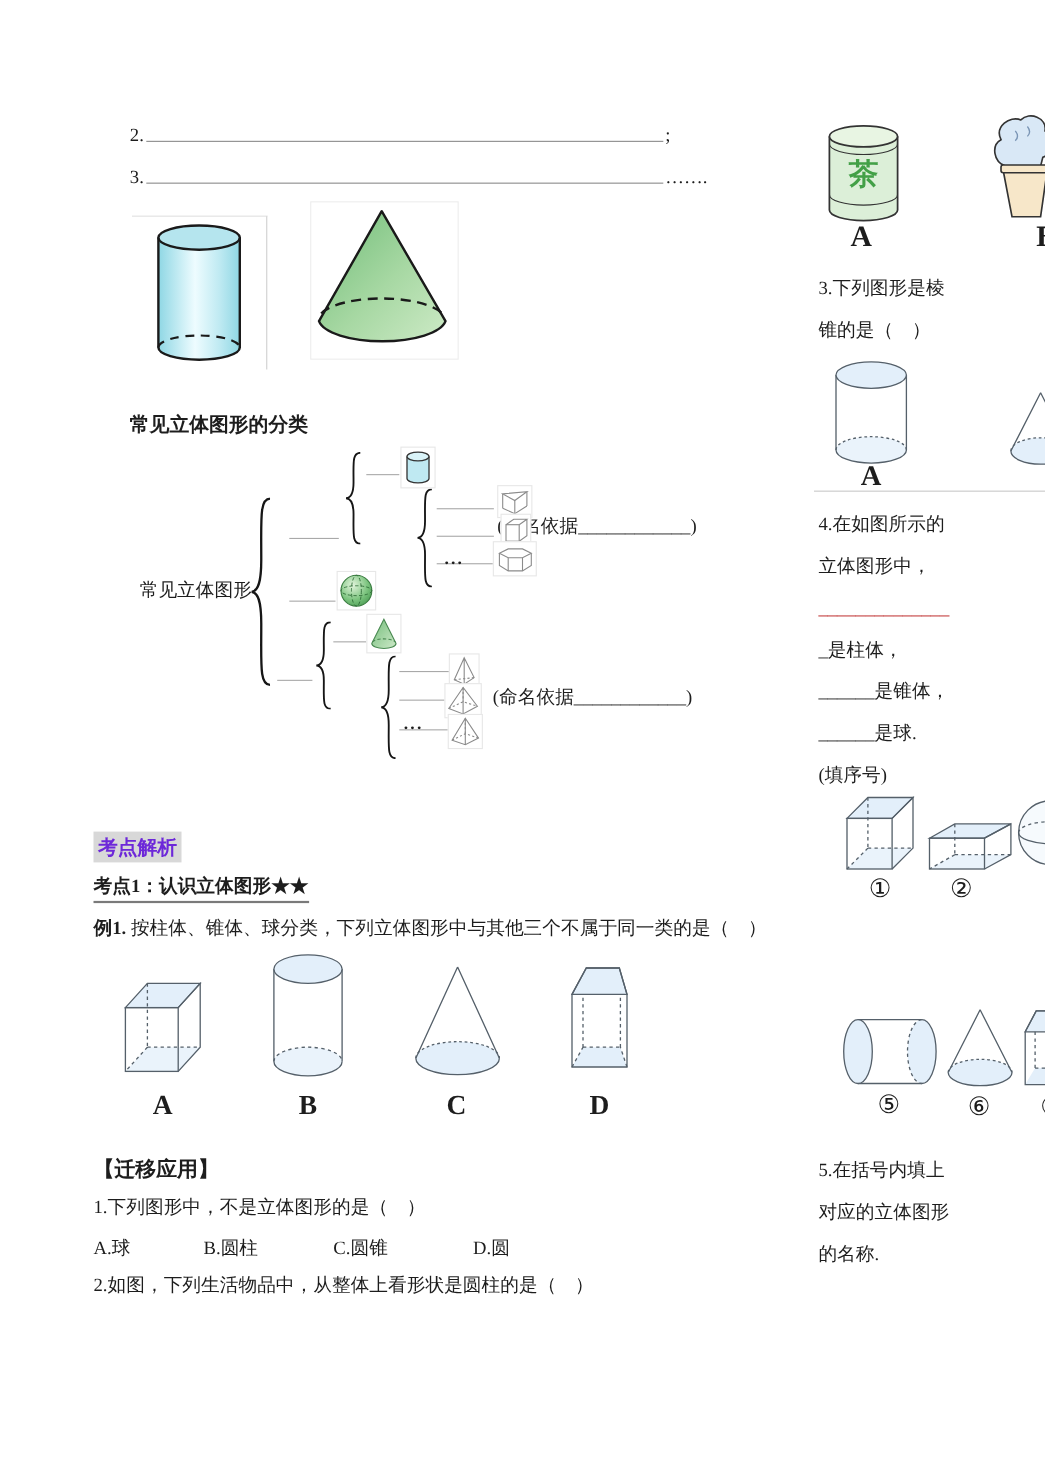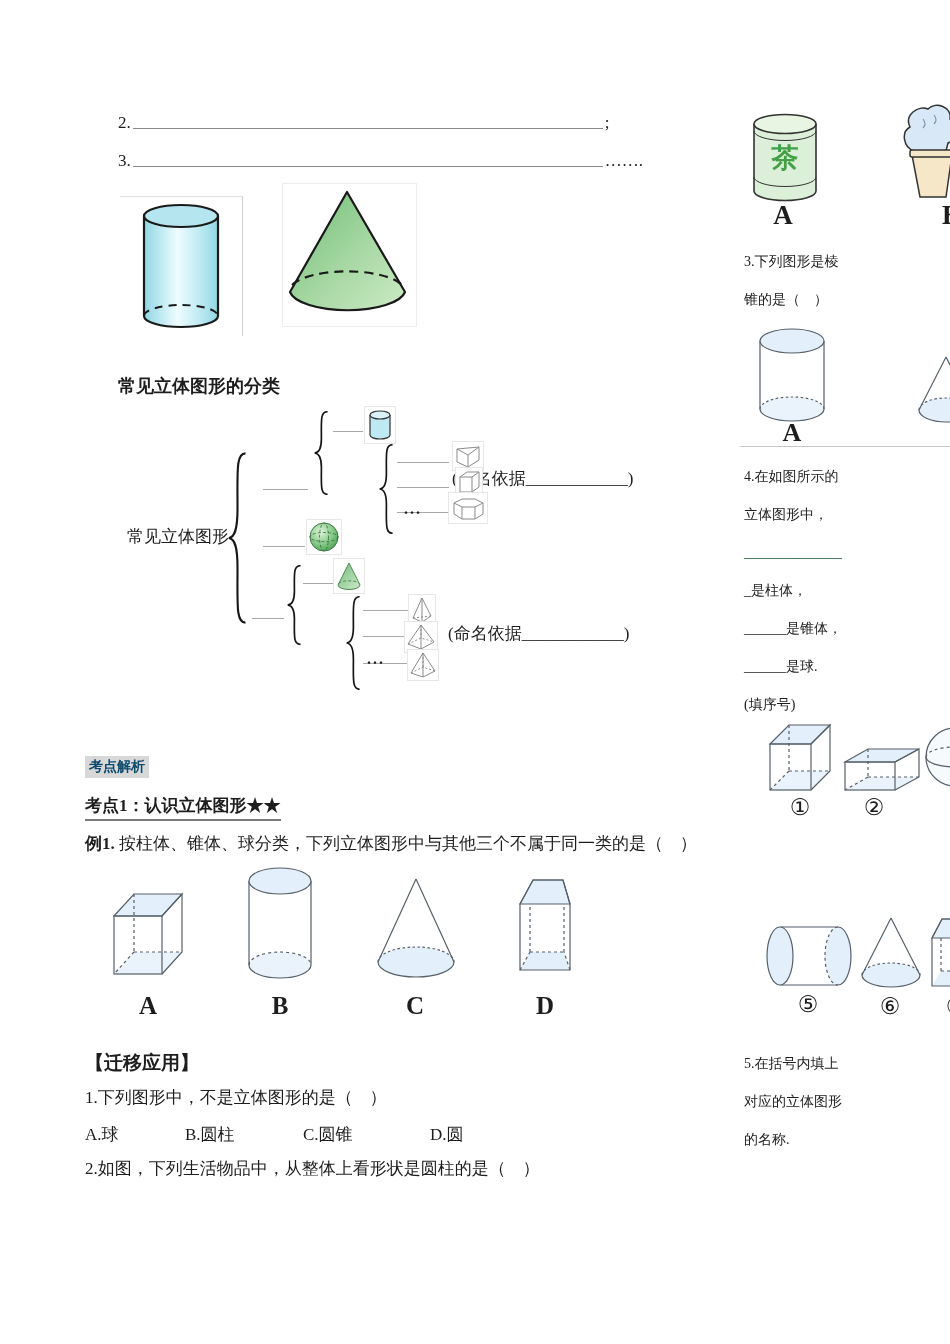--- a/index.html
+++ b/index.html
@@ -1,30 +1,30 @@
 <!DOCTYPE html>
 <html><head>
 <meta charset="utf-8">
 <style>
   html,body{margin:0;padding:0;}
   .page{position:relative;width:950px;height:1344px;background:#fff;overflow:hidden;
         font-family:"Liberation Serif","DejaVu Serif",serif;color:#1d1d1d;}
   .abs{position:absolute;}
   .t{font-size:17px;line-height:22px;white-space:nowrap;}
-  .t2{font-size:14px;line-height:22px;white-space:nowrap;}
+  .t2{font-size:17px;line-height:22px;white-space:nowrap;}
   .bold{font-weight:bold;}
   .blankline{display:inline-block;border-bottom:1px solid #8a8a8a;height:14px;
              vertical-align:baseline;margin:0 2px -1px 2px;}
   .hline{border-top:1px solid #a9a9a9;height:0;}
   .iconbox{border:1px solid #e7e7e7;background:#fff;display:flex;align-items:center;justify-content:center;}
   .brace{position:absolute;}
   .brace path{fill:none;stroke:#161616;vector-effect:non-scaling-stroke;}
   .serifcap{font-size:25px;font-weight:bold;text-align:center;}
   .circnum{font-size:23px;text-align:center;}
-  .kaodian{display:inline-block;font-size:14px;font-weight:bold;color:#0c4a6e;
+  .kaodian{display:inline-block;font-size:18px;font-weight:bold;color:#6d28d9;
            background:#d8d8d8;padding:2px 4px;font-family:"Liberation Sans","DejaVu Sans",sans-serif;}
   .topic{display:inline-block;font-size:17px;font-weight:bold;border-bottom:2px solid #7a7a7a;padding-bottom:2px;}
   .imgbox1{border-top:1px solid #e0e0e0;border-right:1px solid #cfcfcf;}
   .imgbox2{border:1px solid #ededed;}
   .divider{border-top:1px solid #c8c8c8;height:0;}
   .dots{font-size:16px;font-weight:bold;letter-spacing:2px;}
 </style>
 </head>
 <body>
 
@@ -282,21 +282,21 @@
       <path d="M30,3 L3,56 M30,3 L57,56"></path>
       <path d="M3,56 A27,12 0 0 0 57,56"></path>
       <path d="M3,56 A27,12 0 0 1 57,56" stroke-dasharray="2.5,2.5"></path>
     </g>
   </svg>
 
   <div class="abs divider" style="left:740px;top:446px;width:210px;"></div>
 
   <div class="abs t2" style="left:744px;top:466px;">4.在如图所示的</div>
   <div class="abs t2" style="left:744px;top:504px;">立体图形中，</div>
-  <div class="abs t2" style="left:744px;top:542px;color:#14532d;">______________</div>
+  <div class="abs t2" style="left:744px;top:542px;color:#b91c1c;">______________</div>
   <div class="abs t2" style="left:744px;top:580px;">_是柱体，</div>
   <div class="abs t2" style="left:744px;top:618px;">______是锥体，</div>
   <div class="abs t2" style="left:744px;top:656px;">______是球.</div>
   <div class="abs t2" style="left:744px;top:694px;">(填序号)</div>
 
   <svg class="abs" style="left:766px;top:720px;" width="70" height="78">
     <g stroke="#55606a" stroke-width="1.2" fill="none">
       <polygon points="4,24 23,5 64,5 45,24" fill="#e3effa"></polygon>
       <polygon points="4,70 23,51 64,51 45,70" fill="#eaf3fb" stroke="none"></polygon>
       <rect x="4" y="24" width="41" height="46"></rect>

